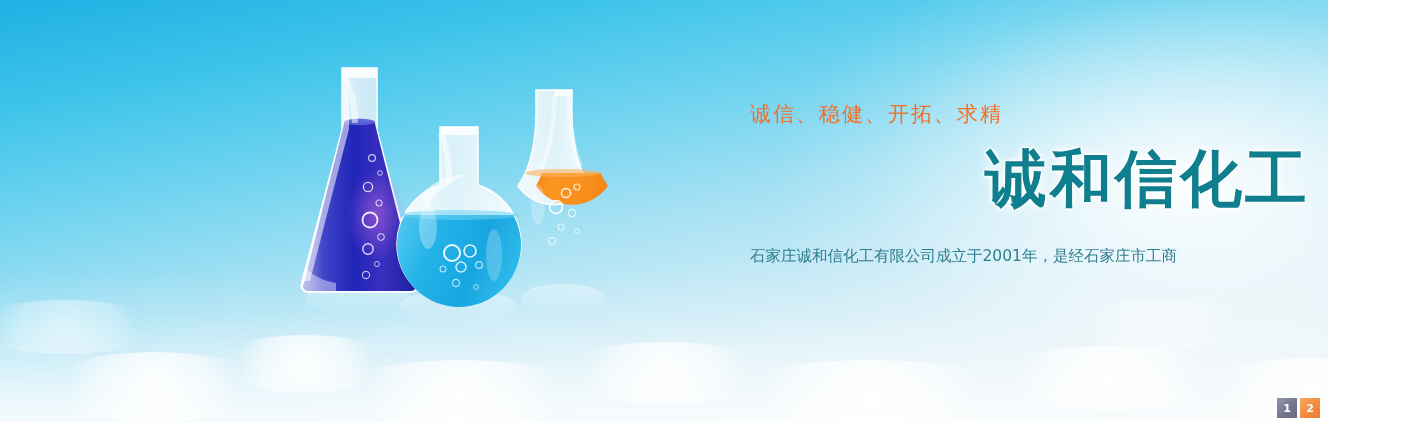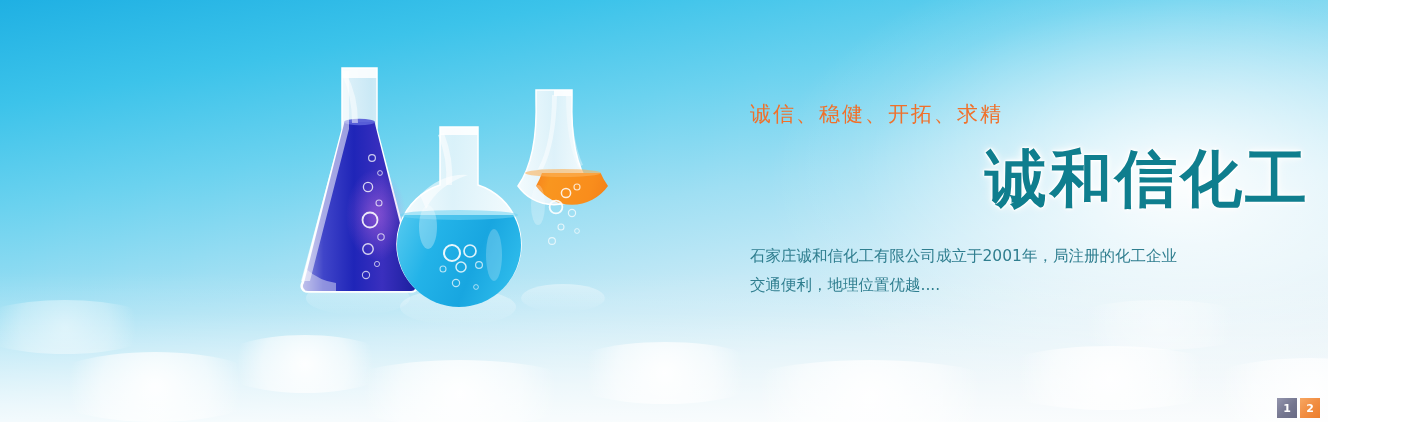--- a/index.html
+++ b/index.html
@@ -289,22 +289,21 @@
         <circle cx="297" cy="176" r="2.4" fill="none" stroke="#ffffff" stroke-opacity="0.65" stroke-width="1"></circle>
         <circle cx="272" cy="186" r="3.4" fill="none" stroke="#ffffff" stroke-opacity="0.7" stroke-width="1.1"></circle>
       </g>
     </svg>
   </div>
 
   <div class="text-block">
     <div class="tagline">诚信、稳健、开拓、求精</div>
     <div class="headline">诚和信化工</div>
     <div class="desc">
-      <div>石家庄诚和信化工有限公司成立于2001年，局注册的化工企业</div>
-      <div>交通便利，地理位置优越....</div>
+      <div>石家庄诚和信化工有限公司成立于2001年，是经石家庄市工商</div>
     </div>
   </div>
 
   <div class="pager">
     <button class="pager-btn inactive">1</button>
     <button class="pager-btn active">2</button>
   </div>
 
 </div>
 

